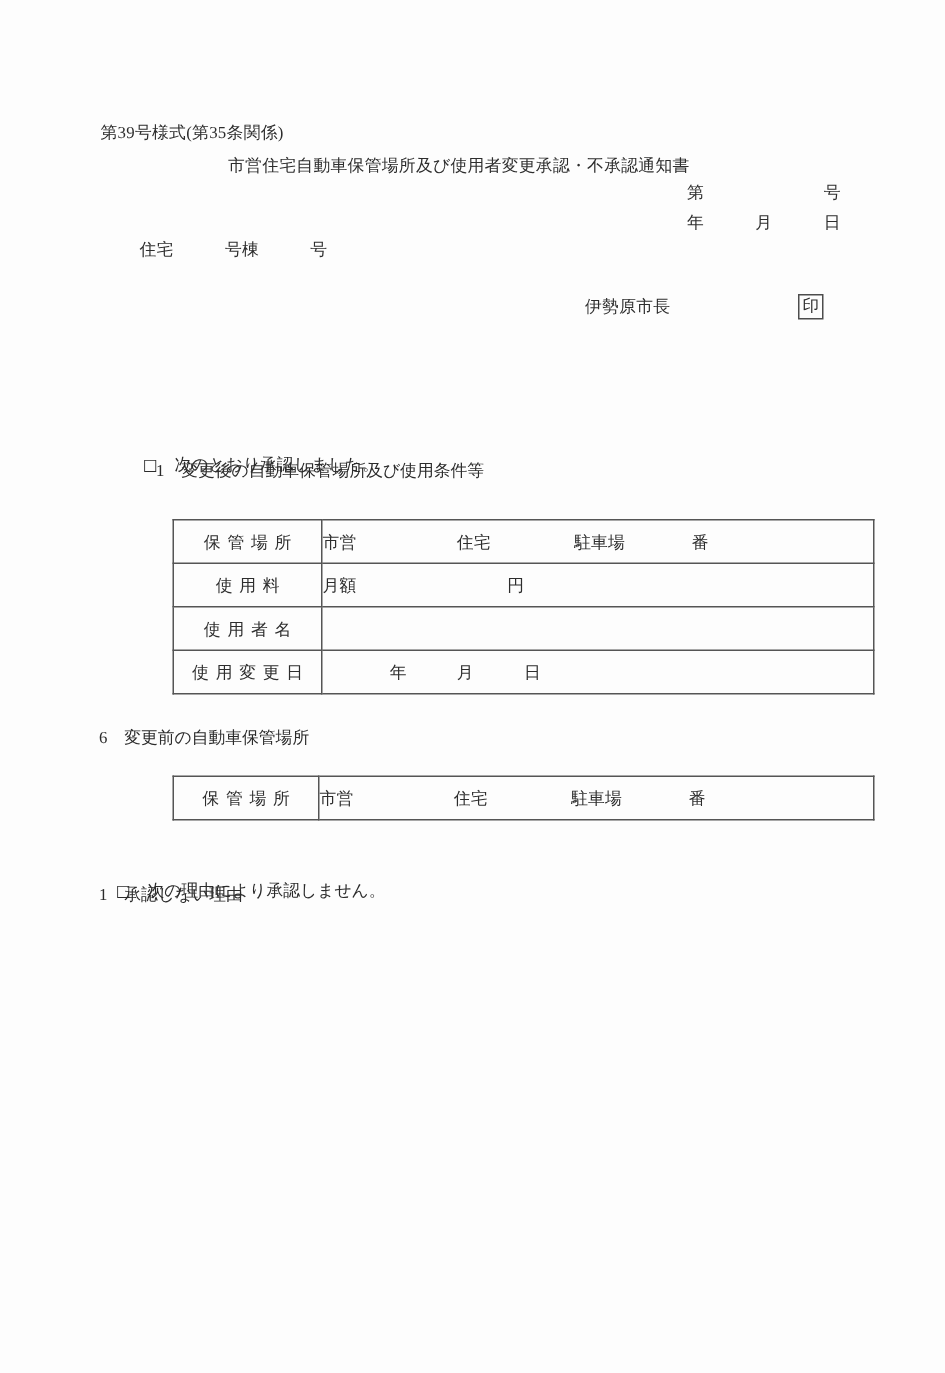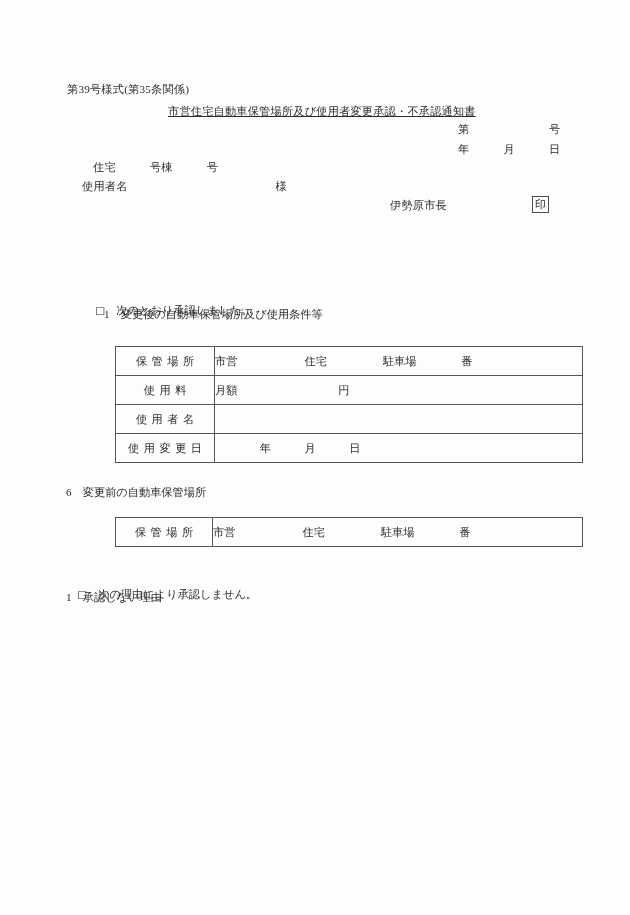--- a/index.html
+++ b/index.html
@@ -30,21 +30,21 @@
     position: absolute;
     white-space: pre;
     font-size: 11.2px;
     line-height: 15px;
     letter-spacing: .2px;
     color: #2d2d2d;
   }
 
   
   #form-number      { left: 67px;  top: 82px;  }
-  #doc-title        { left: 168px; top: 104px; text-decoration: underline; }
+  #doc-title        { left: 152px; top: 104px; }
   #serial-line      { left: 458px; top: 122px; letter-spacing: .2px; }
   #date-line        { left: 458px; top: 142px; }
 
   #dwelling-line    { left: 93px;  top: 160px; }
   #user-name-line   { left: 82px;  top: 179px; }
   #mayor-line       { left: 390px; top: 198px; }
 
   
   #seal-box {
     position: absolute;
@@ -135,21 +135,20 @@
   <div class="t" id="form-number">第39号様式(第35条関係)</div>
 
   <div class="t" id="doc-title">市営住宅自動車保管場所及び使用者変更承認・不承認通知書</div>
 
   <div class="t" id="serial-line">第　　　　　　　号</div>
 
   <div class="t" id="date-line">年　　　月　　　日</div>
 
   <div class="t" id="dwelling-line">住宅　　　号棟　　　号</div>
 
-  <div class="t" id="user-name-line">使用者名　　　　　　　　　　　　　様</div>
 
   <div class="t" id="mayor-line">伊勢原市長</div>
 
   <div id="seal-box">印</div>
 
 
   <div class="checkline" id="approve-check">
     <span class="cbox">□</span><span>　次のとおり承認しました。</span>
   </div>
 

